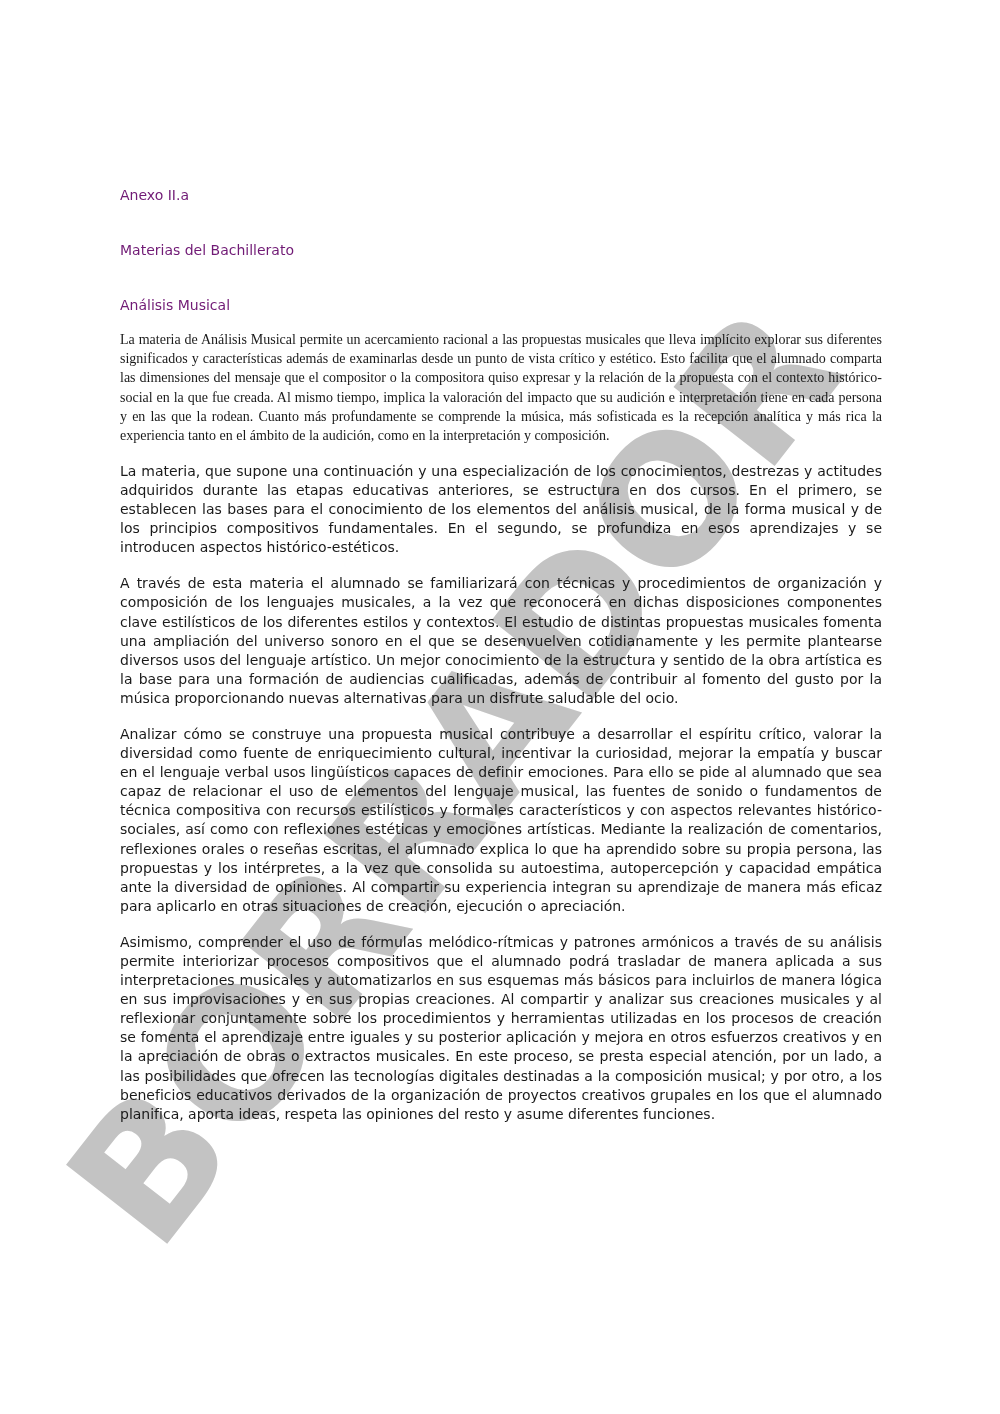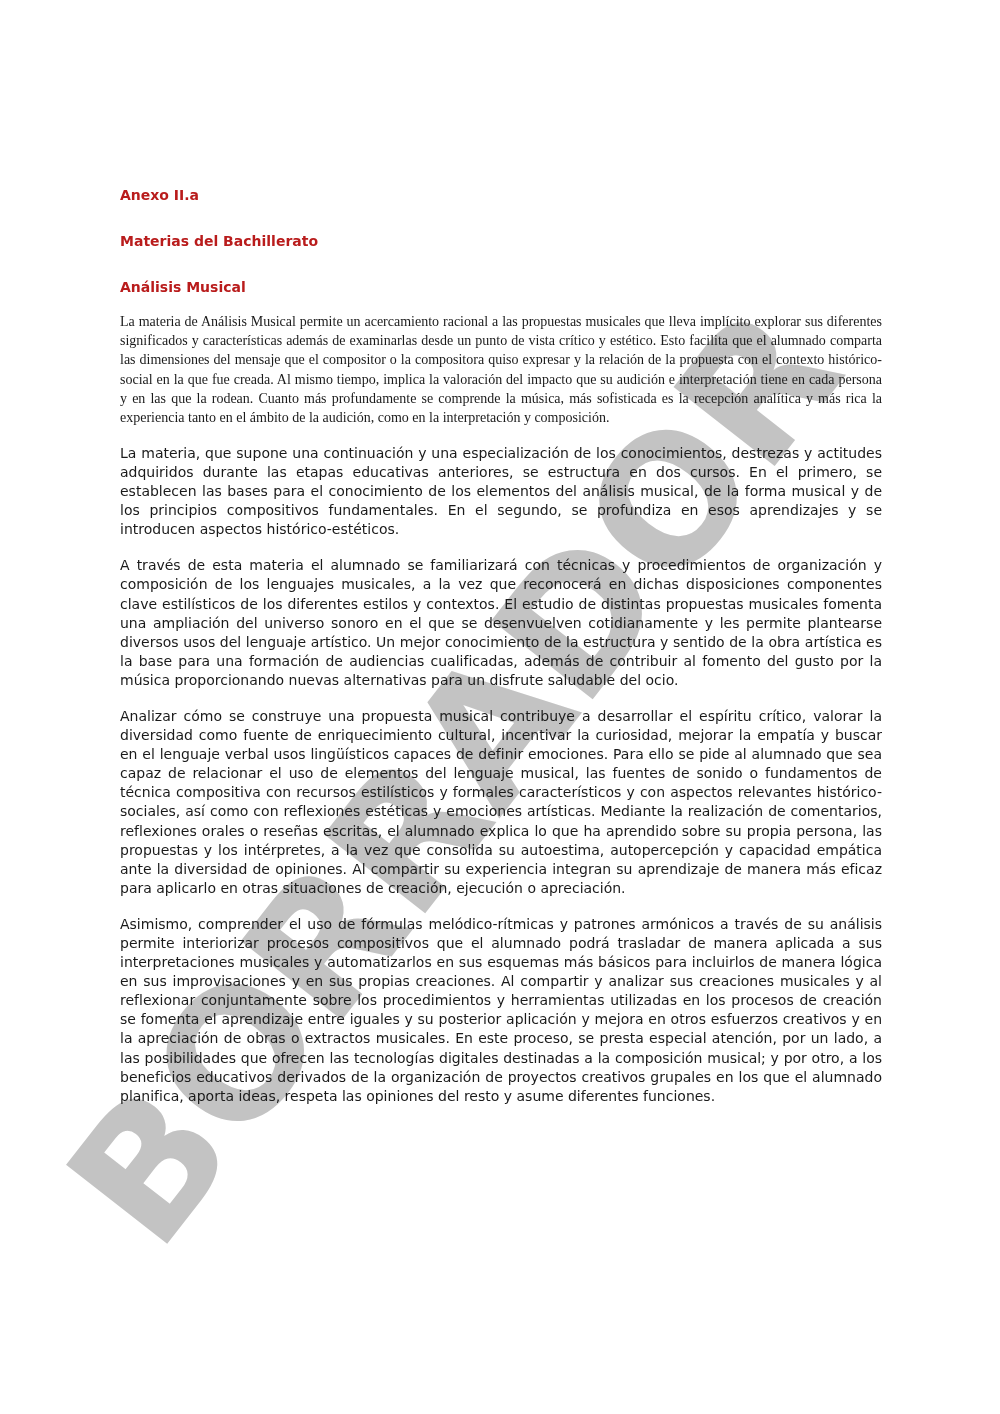--- a/index.html
+++ b/index.html
@@ -30,28 +30,28 @@
     user-select: none;
   }
   .content {
     position: relative;
     z-index: 1;
     padding: 169px 118px 0 120px;
     color: #1a1a1a;
   }
   .title {
     font-size: 15px;
-    font-weight: bold;
+    font-weight: normal;
     text-align: center;
     line-height: 19px;
     margin: 0;
-    color: #b91c1c;
+    color: #701a75;
   }
   .title + .title {
-    margin-top: 27px;
+    margin-top: 36px;
   }
   .content p {
     font-size: 14px;
     line-height: 19.1px;
     text-align: justify;
     margin: 17px 0 0 0;
   }
   .content p.first-para {
     margin-top: 15px;
     font-family: Liberation Serif, serif;

